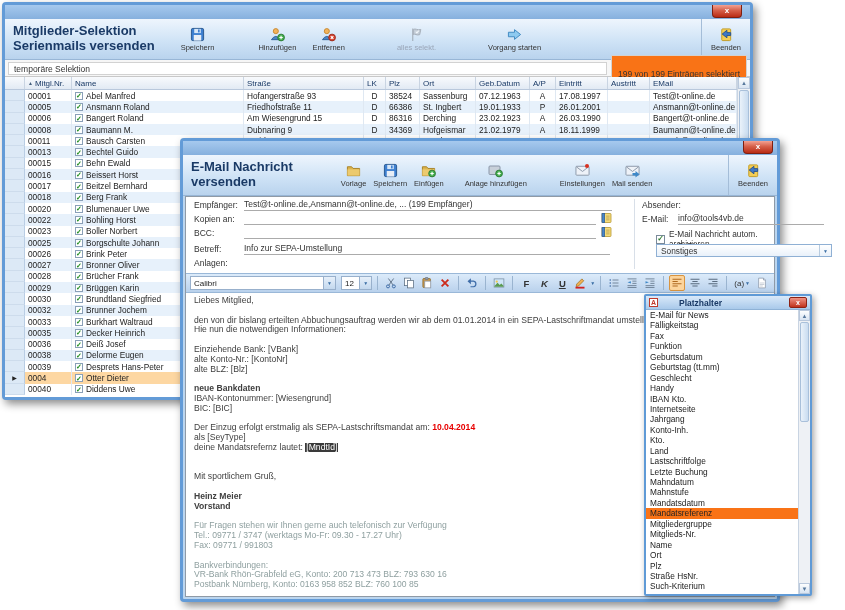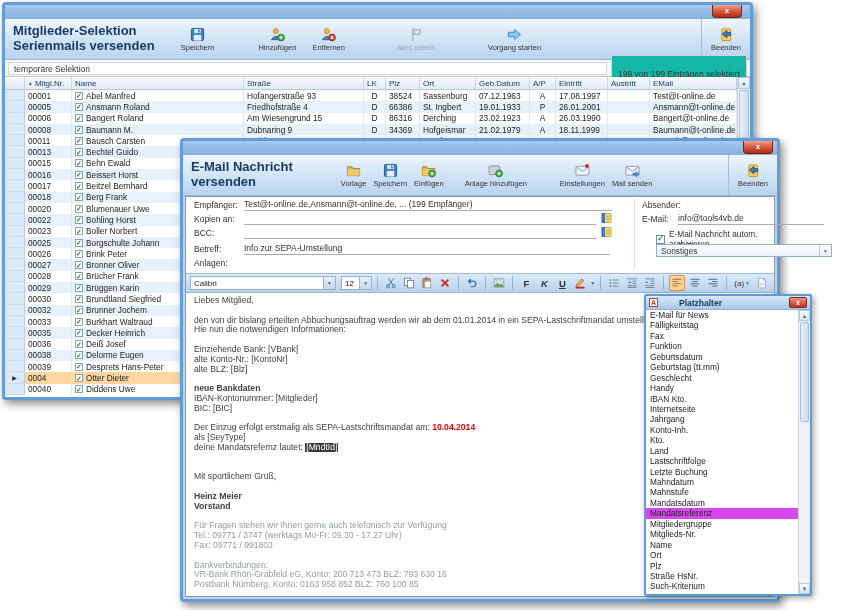--- a/index.html
+++ b/index.html
@@ -50,21 +50,21 @@
     align-items:center; justify-content:center; padding:0 9px; font-size:7.5px; color:#333; flex:none;
   }
   .beenden svg { width:17px; height:15px; margin-bottom:1px; }
 
   
   .selstrip {
     position:absolute; left:0; right:0; top:55px; height:17px; background:#f6f6f6;
     border-bottom:1px solid #c8c8c8; display:flex; align-items:center; gap:4px; padding:0 3px; font-size:8.5px;
   }
   .selstrip .boxl { flex:1; border:1px solid #d2d2d2; background:#fff; height:13px; line-height:12px; padding:0 5px; }
-  .selstrip .boxr { border:1px solid #d2d2d2; background:#14b8a6; height:13px; line-height:12px; padding:12px 6px; }
+  .selstrip .boxr { border:1px solid #d2d2d2; background:#f97316; height:13px; line-height:12px; padding:12px 6px; }
 
   .tablewrap { position:absolute; left:0; right:0; top:72px; bottom:0; background:#fff; overflow:hidden; }
   .grid-cols { display:grid; grid-template-columns:20px 47px 172px 120px 22px 34px 56px 54px 26px 52px 42px minmax(0,1fr); }
   .thead {
     position:absolute; left:0; right:13px; top:0; height:13px;
     background:linear-gradient(180deg,#f8fafd,#e2eaf4); border-bottom:1px solid #b9c8dc;
     font-size:8px; color:#1a3a66;
   }
   .thead .hc { border-right:1px solid #c9d4e2; padding:0 3px; display:flex; align-items:center; overflow:hidden; white-space:nowrap; }
   .sortico { font-size:5px; margin-right:2px; color:#44607e; }
@@ -126,21 +126,21 @@
   .s-s { background:#3a3a3a; color:#fff; padding:0 1px; }
   .s-m { color:#8fa0a0; }
 
   
   .phpanel { position:absolute; left:458px; top:97px; width:168px; height:302px; border:2px solid #5f9ad6; border-radius:2px; background:#fff; box-shadow:2px 2px 6px rgba(0,0,0,.35); }
   .phtitle { height:14px; background:linear-gradient(180deg,#d9e9f9,#a9c9ea); display:flex; align-items:center; gap:21px; padding:0 3px; font-size:8.5px; font-weight:bold; color:#1a3a66; border-bottom:1px solid #8fb2d6; }
   .phA { width:9px; height:9px; background:#fff; border:1px solid #c0392b; color:#c0392b; font-size:7px; font-weight:bold; display:flex; align-items:center; justify-content:center; flex:none; }
   .phx { margin-left:auto; width:18px; height:11px; background:linear-gradient(180deg,#ef9384,#c0321c); border:1px solid #8c2214; border-radius:2px; color:#fff; font-size:7px; font-weight:bold; display:flex; align-items:center; justify-content:center; }
   .phlist { position:absolute; left:0; right:12px; top:14px; bottom:0; overflow:hidden; font-size:8.3px; color:#222; background:#fff; }
   .phitem { height:10.45px; line-height:10.45px; padding-left:4px; white-space:nowrap; overflow:hidden; }
-  .phitem.sel { background:#d946ef; }
+  .phitem.sel { background:#f97316; }
   .phscroll { position:absolute; right:0; top:14px; bottom:0; width:12px; background:#eef1f5; border-left:1px solid #c9d4e2; }
   .phscroll .sthumb { top:12px; height:100px; }
 </style>
 </head>
 <body>
 
 <svg width="0" height="0" style="position:absolute" aria-hidden="true">
   <defs>
     <symbol id="i-floppy" viewBox="0 0 16 16">
         <rect x="1.5" y="1.5" width="13" height="13" rx="1.5" fill="#3d7fd0" stroke="#26568e"></rect>
@@ -369,21 +369,21 @@
           <div class="tc"></div>
           <div class="tc">Test@t-online.de</div>
         </div>
         <div class="trow grid-cols">
           <div class="tc selcell"></div>
           <div class="tc">00005</div>
           <div class="tc">
             <span class="cb">✓</span>
             <span>Ansmann Roland</span>
           </div>
-          <div class="tc">Friedhofstraße 4</div>
+          <div class="tc">Friedhofstraße 11</div>
           <div class="tc center">D</div>
           <div class="tc">66386</div>
           <div class="tc">St. Ingbert</div>
           <div class="tc">19.01.1933</div>
           <div class="tc center">P</div>
           <div class="tc">26.01.2001</div>
           <div class="tc"></div>
           <div class="tc">Ansmann@t-online.de</div>
         </div>
         <div class="trow grid-cols">
@@ -1025,21 +1025,21 @@
         <div class="bline"><span class="s-n">Liebes Mitglied,</span></div>
         <div class="bline">&nbsp;</div>
         <div class="bline"><span class="s-n">den von dir bislang erteilten Abbuchungsauftrag werden wir ab dem 01.01.2014 in ein SEPA-Lastschriftmandat umstellen.</span></div>
         <div class="bline"><span class="s-n">Hie nun die notwendigen Informationen:</span></div>
         <div class="bline">&nbsp;</div>
         <div class="bline"><span class="s-n">Einziehende Bank: [VBank]</span></div>
         <div class="bline"><span class="s-n">alte Konto-Nr.: [KontoNr]</span></div>
         <div class="bline"><span class="s-n">alte BLZ: [Blz]</span></div>
         <div class="bline">&nbsp;</div>
         <div class="bline"><span class="s-b">neue Bankdaten</span></div>
-        <div class="bline"><span class="s-n">IBAN-Kontonummer: [Mitglieder]</span></div>
+        <div class="bline"><span class="s-n">IBAN-Kontonummer: [Wiesengrund]</span></div>
         <div class="bline"><span class="s-n">BIC: [BIC]</span></div>
         <div class="bline">&nbsp;</div>
         <div class="bline"><span class="s-n">Der Einzug erfolgt erstmalig als SEPA-Lastschriftsmandat am: </span><span class="s-r">10.04.2014</span></div>
         <div class="bline"><span class="s-n">als [SeyType]</span></div>
         <div class="bline"><span class="s-n">deine Mandatsrefernz lautet: </span><span class="s-s">[MndtId]</span></div>
         <div class="bline">&nbsp;</div>
         <div class="bline">&nbsp;</div>
         <div class="bline"><span class="s-n">Mit sportlichem Gruß,</span></div>
         <div class="bline">&nbsp;</div>
         <div class="bline"><span class="s-b">Heinz Meier</span></div>

